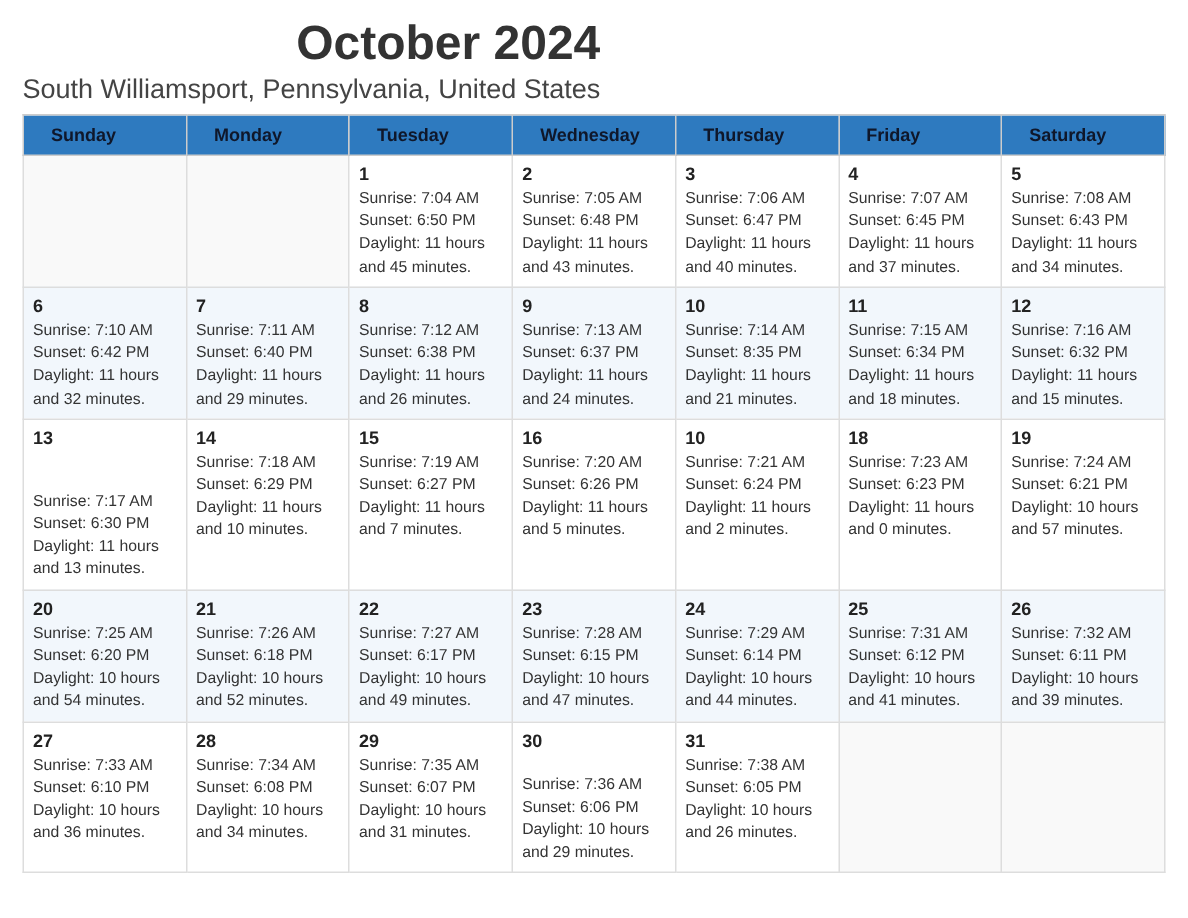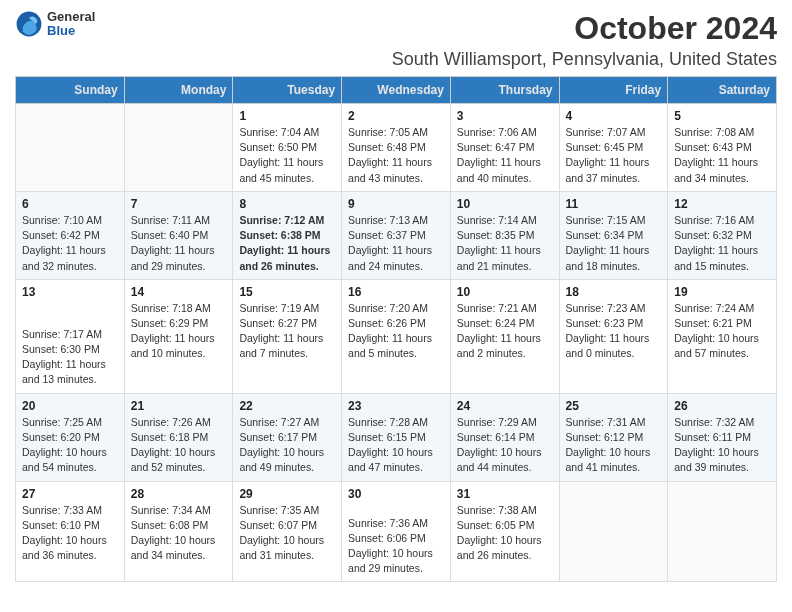--- a/index.html
+++ b/index.html
@@ -48,23 +48,23 @@
       color: #444;
       margin-top: 2px;
     }
     .calendar {
       width: 100%;
       border-collapse: collapse;
       font-size: 11px;
     }
     .calendar th {
       background: #2e7abf;
-      color: #e5e5e5;
-      text-align: right;
-      padding: 6px 6px;
+      color: #0f172a;
+      text-align: left;
+      padding: 6px 18px;
       font-size: 12px;
       font-weight: bold;
       border: 1px solid #ccc;
     }
     .calendar td {
       vertical-align: top;
       padding: 5px 6px;
       border: 1px solid #ddd;
       min-height: 80px;
       width: 108px;
@@ -88,31 +88,20 @@
     .day-info {
       color: #333;
       font-size: 10.5px;
       line-height: 1.45;
     }
   </style>
 </head>
 <body>
 
 <div class="header">
-  <div class="logo">
-    <svg class="logo-icon" viewBox="0 0 36 36">
-      <circle cx="18" cy="18" r="16" fill="#1a5fa8"></circle>
-      <path d="M10 22 Q18 8 26 18 Q30 24 26 28 Q18 36 10 28 Z" fill="#4da6e8"></path>
-      <path d="M18 10 Q24 6 28 12 Q30 16 26 18 Q20 12 18 10Z" fill="#7dc4f0"></path>
-    </svg>
-    <div class="logo-text">
-      <span class="logo-general">General</span>
-      <span class="logo-blue">Blue</span>
-    </div>
-  </div>
   <div class="title-block">
     <div class="month-title">October 2024</div>
     <div class="location">South Williamsport, Pennsylvania, United States</div>
   </div>
 </div>
 
 <table class="calendar">
   <thead>
     <tr>
     <th>Sunday</th>
@@ -167,21 +156,21 @@
 Daylight: 11 hours and 32 minutes.</div>
         </td>
         <td>
           <div class="day-number">7</div>
           <div class="day-info" style="white-space: pre-line;">Sunrise: 7:11 AM
 Sunset: 6:40 PM
 Daylight: 11 hours and 29 minutes.</div>
         </td>
         <td>
           <div class="day-number">8</div>
-          <div class="day-info" style="white-space: pre-line; font-weight: bold;">Sunrise: 7:12 AM
+          <div class="day-info" style="white-space: pre-line;">Sunrise: 7:12 AM
 Sunset: 6:38 PM
 Daylight: 11 hours and 26 minutes.</div>
         </td>
         <td>
           <div class="day-number">9</div>
           <div class="day-info" style="white-space: pre-line;">Sunrise: 7:13 AM
 Sunset: 6:37 PM
 Daylight: 11 hours and 24 minutes.</div>
         </td>
         <td>

